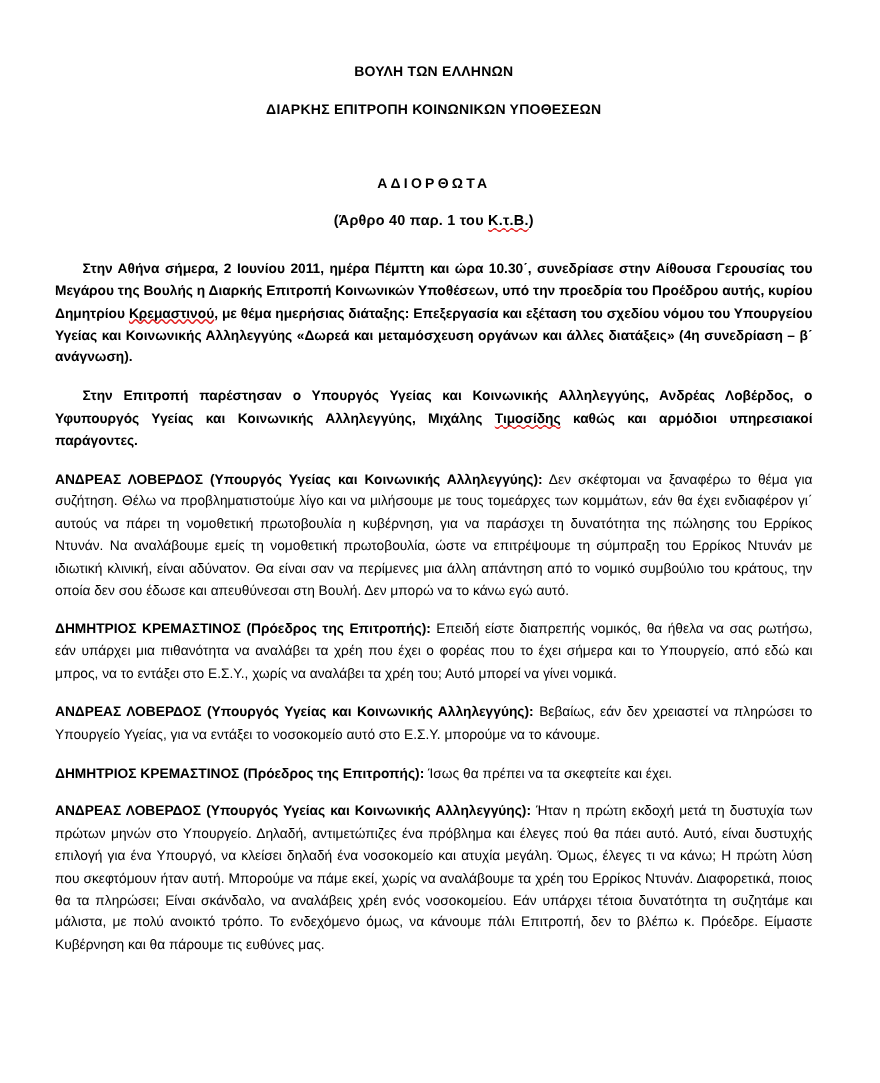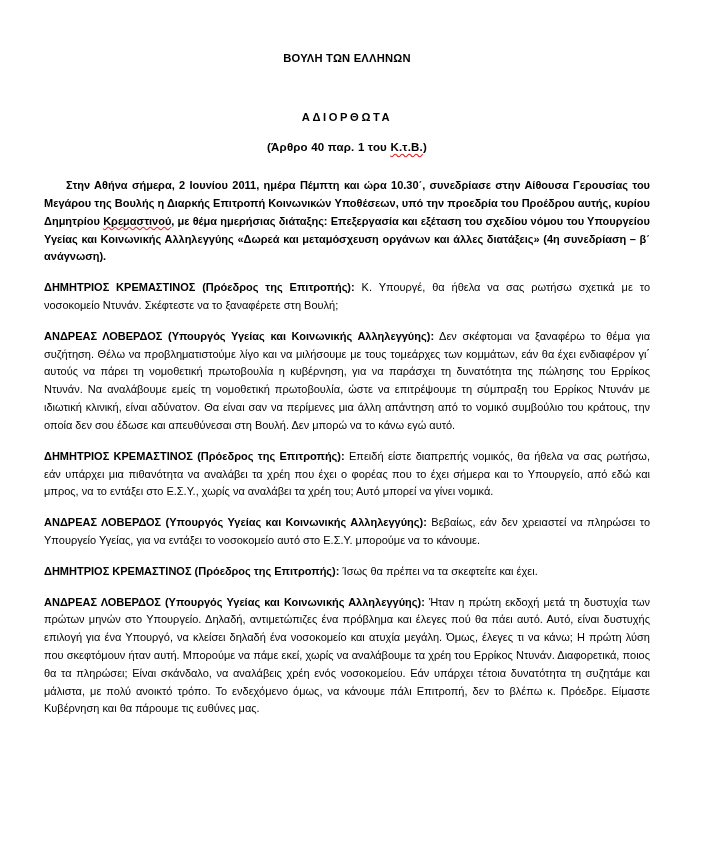--- a/index.html
+++ b/index.html
@@ -71,28 +71,29 @@
     -webkit-text-decoration: underline wavy #e02020;
   }
 </style>
 </head>
 <body>
 
 <div class="page">
 
   <div class="masthead">
     <div class="mast-line">ΒΟΥΛΗ ΤΩΝ ΕΛΛΗΝΩΝ</div>
+    <div class="mast-line">ΔΙΑΡΚΗΣ ΕΠΙΤΡΟΠΗ ΚΟΙΝΩΝΙΚΩΝ ΥΠΟΘΕΣΕΩΝ</div>
     <div class="mast-line spaced">ΑΔΙΟΡΘΩΤΑ</div>
     <div class="mast-line sub"><span>(Άρθρο 40 παρ. 1 του </span><span class="sp">Κ.τ.Β.</span><span>)</span></div>
   </div>
 
   <p class="para indent"><b>Στην Αθήνα σήμερα, 2 Ιουνίου 2011, ημέρα Πέμπτη και ώρα 10.30΄, συνεδρίασε στην Αίθουσα Γερουσίας του Μεγάρου της Βουλής η Διαρκής Επιτροπή Κοινωνικών Υποθέσεων, υπό την προεδρία του Προέδρου αυτής, κυρίου Δημητρίου </b><b class="sp">Κρεμαστινού</b><b>, με θέμα ημερήσιας διάταξης: Επεξεργασία και εξέταση του σχεδίου νόμου του Υπουργείου Υγείας και Κοινωνικής Αλληλεγγύης «Δωρεά και μεταμόσχευση οργάνων και άλλες διατάξεις» (4η συνεδρίαση – β΄ ανάγνωση).</b></p>
 
+  <p class="para indent"><b>Στην Επιτροπή παρέστησαν ο Υπουργός Υγείας και Κοινωνικής Αλληλεγγύης, Ανδρέας Λοβέρδος, ο Υφυπουργός Υγείας και Κοινωνικής Αλληλεγγύης, Μιχάλης </b><b class="sp">Τιμοσίδης</b><b> καθώς και αρμόδιοι υπηρεσιακοί παράγοντες.</b></p>
 
-  <p class="para"><span class="speaker">ΔΗΜΗΤΡΙΟΣ ΚΡΕΜΑΣΤΙΝΟΣ (Πρόεδρος της Επιτροπής):</span><span> Κ. Υπουργέ, θα ήθελα να σας ρωτήσω σχετικά με το νοσοκομείο Ντυνάν. Σκέφτεστε να το ξαναφέρετε στη Βουλή;</span></p>
 
   <p class="para"><span class="speaker">ΑΝΔΡΕΑΣ ΛΟΒΕΡΔΟΣ (Υπουργός Υγείας και Κοινωνικής Αλληλεγγύης):</span><span> Δεν σκέφτομαι να ξαναφέρω το θέμα για συζήτηση. Θέλω να προβληματιστούμε λίγο και να μιλήσουμε με τους τομεάρχες των κομμάτων, εάν θα έχει ενδιαφέρον γι΄ αυτούς να πάρει τη νομοθετική πρωτοβουλία η κυβέρνηση, για να παράσχει τη δυνατότητα της πώλησης του Ερρίκος Ντυνάν. Να αναλάβουμε εμείς τη νομοθετική πρωτοβουλία, ώστε να επιτρέψουμε τη σύμπραξη του Ερρίκος Ντυνάν με ιδιωτική κλινική, είναι αδύνατον. Θα είναι σαν να περίμενες μια άλλη απάντηση από το νομικό συμβούλιο του κράτους, την οποία δεν σου έδωσε και απευθύνεσαι στη Βουλή. Δεν μπορώ να το κάνω εγώ αυτό.</span></p>
 
   <p class="para"><span class="speaker">ΔΗΜΗΤΡΙΟΣ ΚΡΕΜΑΣΤΙΝΟΣ (Πρόεδρος της Επιτροπής):</span><span> Επειδή είστε διαπρεπής νομικός, θα ήθελα να σας ρωτήσω, εάν υπάρχει μια πιθανότητα να αναλάβει τα χρέη που έχει ο φορέας που το έχει σήμερα και το Υπουργείο, από εδώ και μπρος, να το εντάξει στο Ε.Σ.Υ., χωρίς να αναλάβει τα χρέη του; Αυτό μπορεί να γίνει νομικά.</span></p>
 
   <p class="para"><span class="speaker">ΑΝΔΡΕΑΣ ΛΟΒΕΡΔΟΣ (Υπουργός Υγείας και Κοινωνικής Αλληλεγγύης):</span><span> Βεβαίως, εάν δεν χρειαστεί να πληρώσει το Υπουργείο Υγείας, για να εντάξει το νοσοκομείο αυτό στο Ε.Σ.Υ. μπορούμε να το κάνουμε.</span></p>
 
   <p class="para"><span class="speaker">ΔΗΜΗΤΡΙΟΣ ΚΡΕΜΑΣΤΙΝΟΣ (Πρόεδρος της Επιτροπής):</span><span> Ίσως θα πρέπει να τα σκεφτείτε και έχει.</span></p>
 
   <p class="para"><span class="speaker">ΑΝΔΡΕΑΣ ΛΟΒΕΡΔΟΣ (Υπουργός Υγείας και Κοινωνικής Αλληλεγγύης):</span><span> Ήταν η πρώτη εκδοχή μετά τη δυστυχία των πρώτων μηνών στο Υπουργείο. Δηλαδή, αντιμετώπιζες ένα πρόβλημα και έλεγες πού θα πάει αυτό. Αυτό, είναι δυστυχής επιλογή για ένα Υπουργό, να κλείσει δηλαδή ένα νοσοκομείο και ατυχία μεγάλη. Όμως, έλεγες τι να κάνω; Η πρώτη λύση που σκεφτόμουν ήταν αυτή. Μπορούμε να πάμε εκεί, χωρίς να αναλάβουμε τα χρέη του Ερρίκος Ντυνάν. Διαφορετικά, ποιος θα τα πληρώσει; Είναι σκάνδαλο, να αναλάβεις χρέη ενός νοσοκομείου. Εάν υπάρχει τέτοια δυνατότητα τη συζητάμε και μάλιστα, με πολύ ανοικτό τρόπο. Το ενδεχόμενο όμως, να κάνουμε πάλι Επιτροπή, δεν το βλέπω κ. Πρόεδρε. Είμαστε Κυβέρνηση και θα πάρουμε τις ευθύνες μας.</span></p>

